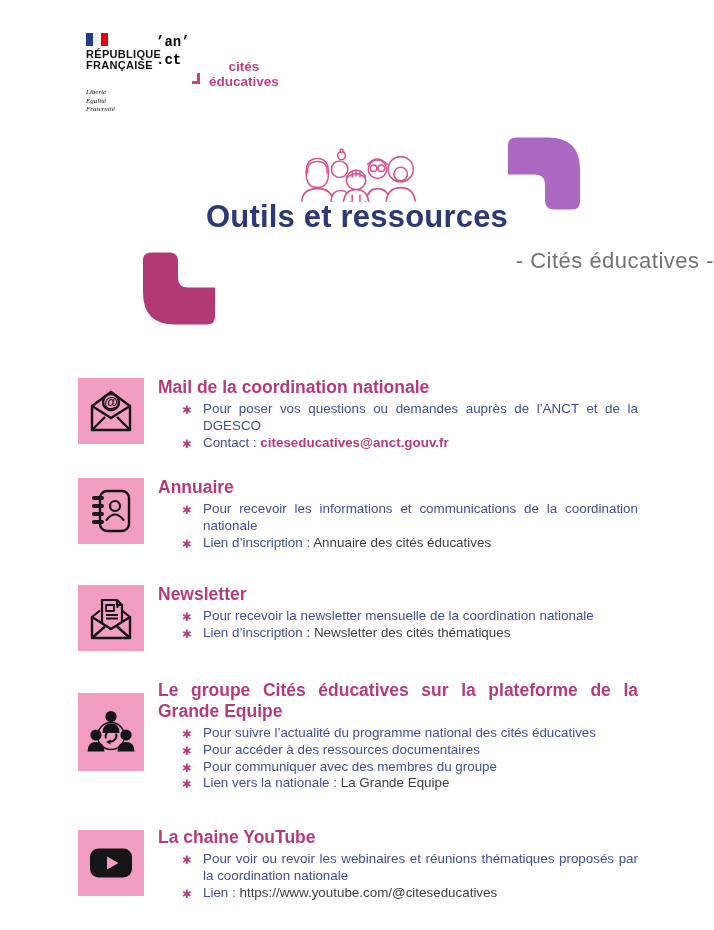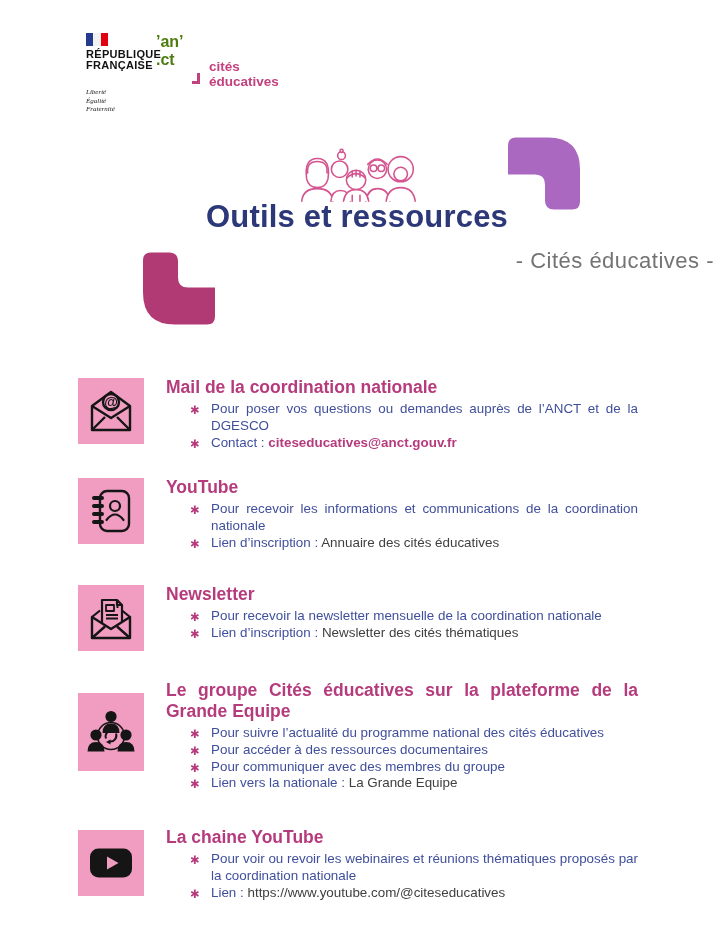--- a/index.html
+++ b/index.html
@@ -13,40 +13,40 @@
   .rf-logo { position:absolute; left:86px; top:33px; width:70px; }
   .rf-flag { width:22px; height:13px; display:flex; margin-bottom:3px; }
   .rf-flag span { flex:1; }
   .rf-flag .b { background:#273b8e; }
   .rf-flag .w { background:#f2f2f2; }
   .rf-flag .r { background:#e1000f; }
   .rf-name { font-size:11px; font-weight:bold; color:#111; line-height:10.5px; letter-spacing:.3px; }
   .rf-motto { margin-top:18px; font-family:"Liberation Serif", serif; font-style:italic; font-size:7px; line-height:8.5px; color:#1a1a1a; }
 
   .anct-logo { position:absolute; left:156px; top:33px; width:130px; height:62px; }
-  .anct-word { position:absolute; left:0; top:0; color:#4d7c0f; font-weight:bold; font-size:16px; line-height:18px; letter-spacing:0; }
+  .anct-word { position:absolute; left:0; top:0; color:#000000; font-weight:bold; font-size:14px; line-height:18px; letter-spacing:0;font-family:Liberation Mono, monospace; }
   .anct-bracket { position:absolute; left:36px; top:40px; width:8px; height:11px; border-right:3px solid #c2417e; border-bottom:3px solid #c2417e; }
-  .anct-brand { position:absolute; left:53px; top:26px; color:#c2417e; font-weight:bold; font-size:13.5px; line-height:15px; }
+  .anct-brand { position:absolute; left:53px; top:26px; color:#c2417e; font-weight:bold; font-size:13.5px; line-height:15px;text-align:center; }
 
   
   .hero-people { position:absolute; left:296px; top:147px; }
   .hero-title { position:absolute; left:0; right:0; top:199px; text-align:center;
     color:#2c3878; font-weight:bold; font-size:31px; letter-spacing:.2px; }
   .hero-subtitle { position:absolute; left:0; right:0; top:248px; text-align:right;
     color:#737373; font-weight:400; font-size:22px; letter-spacing:.5px; }
   .deco { position:absolute; }
   .deco-purple { left:508px; top:137px; }
   .deco-magenta { left:143px; top:252px; }
 
   
   .section { position:absolute; left:78px; width:560px; display:flex; gap:14px; align-items:flex-start; }
   .iconbox { width:66px; height:66px; background:#f09dc1; flex:none;
     display:flex; align-items:center; justify-content:center; }
   .iconbox.tall { height:78px; }
-  .content { flex:1; min-width:0;margin-left:8px; }
+  .content { flex:1; min-width:0; }
   .content h2 { color:#b63b7d; font-size:17.5px; font-weight:bold; line-height:21px; text-align:justify; margin-bottom:3px; }
   .content ul { list-style:none; }
   .content li { position:relative; padding-left:45px; color:#404f9c; font-size:13.4px; line-height:16.8px; text-align:justify; }
   .content li .bullet { position:absolute; left:24px; top:1px; color:#b63b7d; font-size:11.5px; }
   .content a.link { color:#404040; cursor:pointer; }
   .content a.email { color:#b63b7d; font-weight:bold; text-decoration:none; cursor:pointer; }
 
   svg { display:block; }
 </style>
 </head>
@@ -148,21 +148,21 @@
 <div class="section" style="top:477px">
   <div class="iconbox" style="margin-top:1px">
     <svg width="48" height="48" viewBox="0 0 48 48" fill="none" stroke="#151515" stroke-width="2.4" stroke-linecap="round" stroke-linejoin="round">
       <rect x="13" y="4" width="29" height="40" rx="7"></rect>
       <path d="M7,11 H15 M7,19 H15 M7,27 H15 M7,35 H15" stroke-width="4"></path>
       <circle cx="28" cy="19" r="5" stroke-width="2.2"></circle>
       <path d="M19.5,33 q8.5,-11 17,0" stroke-width="2.2"></path>
     </svg>
   </div>
   <div class="content">
-    <h2>YouTube</h2>
+    <h2>Annuaire</h2>
     <ul>
       <li>
         <span class="bullet">✱</span>
         <span>Pour recevoir les informations et communications de la coordination nationale</span>
       </li>
       <li>
         <span class="bullet">✱</span>
         <span>Lien d’inscription : </span><a class="link">Annuaire des cités éducatives</a>
       </li>
     </ul>

